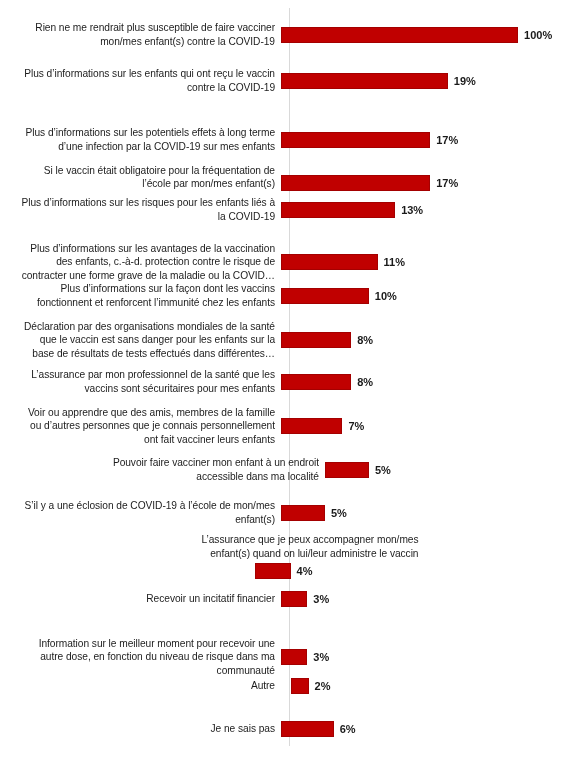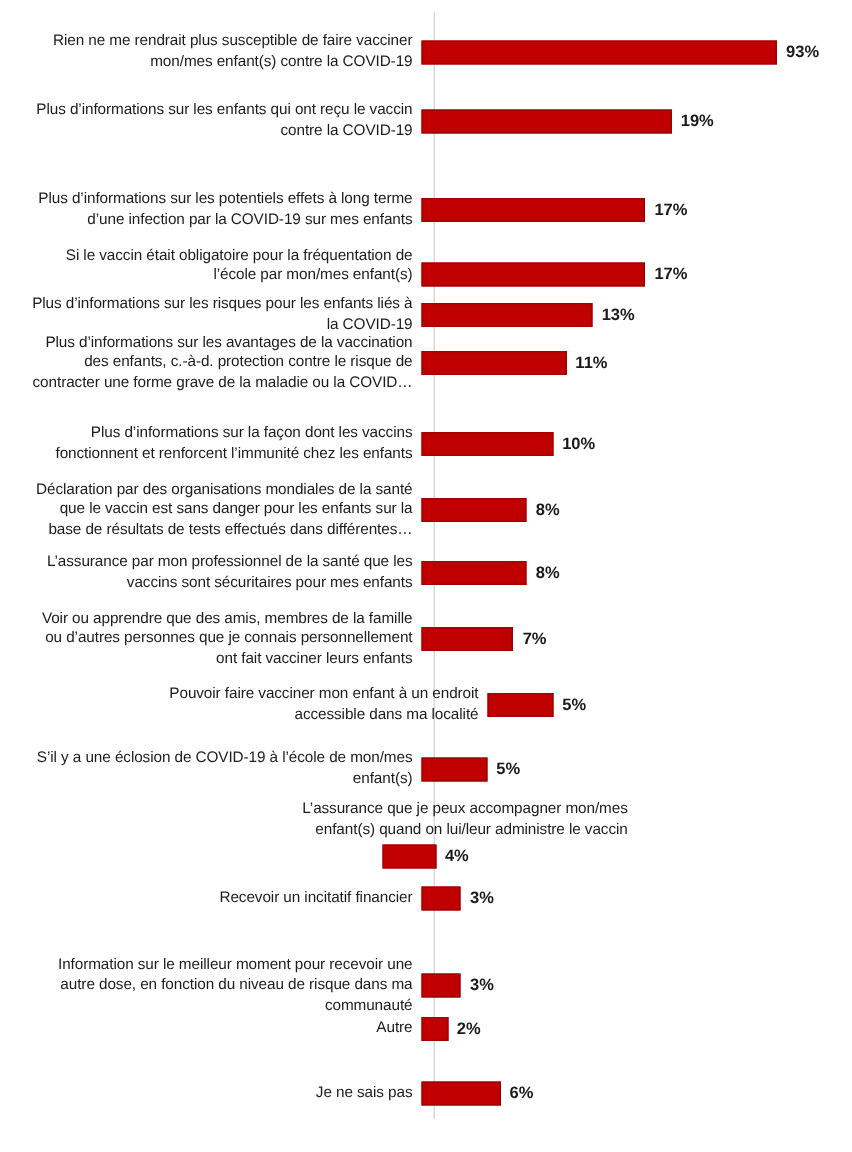--- a/index.html
+++ b/index.html
@@ -87,21 +87,21 @@
 <body>
 
 <div id="chart">
   <div class="axis-line"></div>
   <div class="plot" id="plot">
       <div class="row" style="top: 11px; height: 48px;">
         <div class="cat-label">Rien ne me rendrait plus susceptible de faire vacciner
 mon/mes enfant(s) contre la COVID-19</div>
         <div class="bar-zone">
           <div class="bar" style="width: 237.06px; height: 16px; background: rgb(192, 0, 0);"></div>
-          <div class="value-label">93%</div>
+          <div class="value-label">100%</div>
         </div>
       </div>
       <div class="row" style="top: 57px; height: 48px;">
         <div class="cat-label">Plus d’informations sur les enfants qui ont reçu le vaccin
 contre la COVID-19</div>
         <div class="bar-zone">
           <div class="bar" style="width: 166.82px; height: 16px; background: rgb(192, 0, 0);"></div>
           <div class="value-label">19%</div>
         </div>
       </div>
@@ -122,21 +122,21 @@
         </div>
       </div>
       <div class="row" style="top: 186px; height: 48px;">
         <div class="cat-label">Plus d’informations sur les risques pour les enfants liés à
 la COVID-19</div>
         <div class="bar-zone">
           <div class="bar" style="width: 114.14px; height: 16px; background: rgb(192, 0, 0);"></div>
           <div class="value-label">13%</div>
         </div>
       </div>
-      <div class="row" style="top: 218px; height: 48px;">
+      <div class="row" style="top: 238px; height: 48px;">
         <div class="cat-label">Plus d’informations sur les avantages de la vaccination
 des enfants, c.-à-d. protection contre le risque de
 contracter une forme grave de la maladie ou la COVID…</div>
         <div class="bar-zone">
           <div class="bar" style="width: 96.58px; height: 16px; background: rgb(192, 0, 0);"></div>
           <div class="value-label">11%</div>
         </div>
       </div>
       <div class="row" style="top: 272px; height: 48px;">
         <div class="cat-label">Plus d’informations sur la façon dont les vaccins
@@ -205,21 +205,21 @@
       </div>
       <div class="row" style="top: 619px; height: 48px; margin-top: 14px;">
         <div class="cat-label">Information sur le meilleur moment pour recevoir une
 autre dose, en fonction du niveau de risque dans ma
 communauté</div>
         <div class="bar-zone">
           <div class="bar" style="width: 26.34px; height: 16px; background: rgb(192, 0, 0);"></div>
           <div class="value-label">3%</div>
         </div>
       </div>
-      <div class="row" style="top: 662px; height: 48px;">
+      <div class="row" style="top: 662px; height: 48px; gap: 10px;">
         <div class="cat-label">Autre</div>
         <div class="bar-zone">
           <div class="bar" style="width: 17.56px; height: 16px; background: rgb(192, 0, 0);"></div>
           <div class="value-label">2%</div>
         </div>
       </div>
       <div class="row" style="top: 705px; height: 48px;">
         <div class="cat-label">Je ne sais pas</div>
         <div class="bar-zone">
           <div class="bar" style="width: 52.68px; height: 16px; background: rgb(192, 0, 0);"></div>

